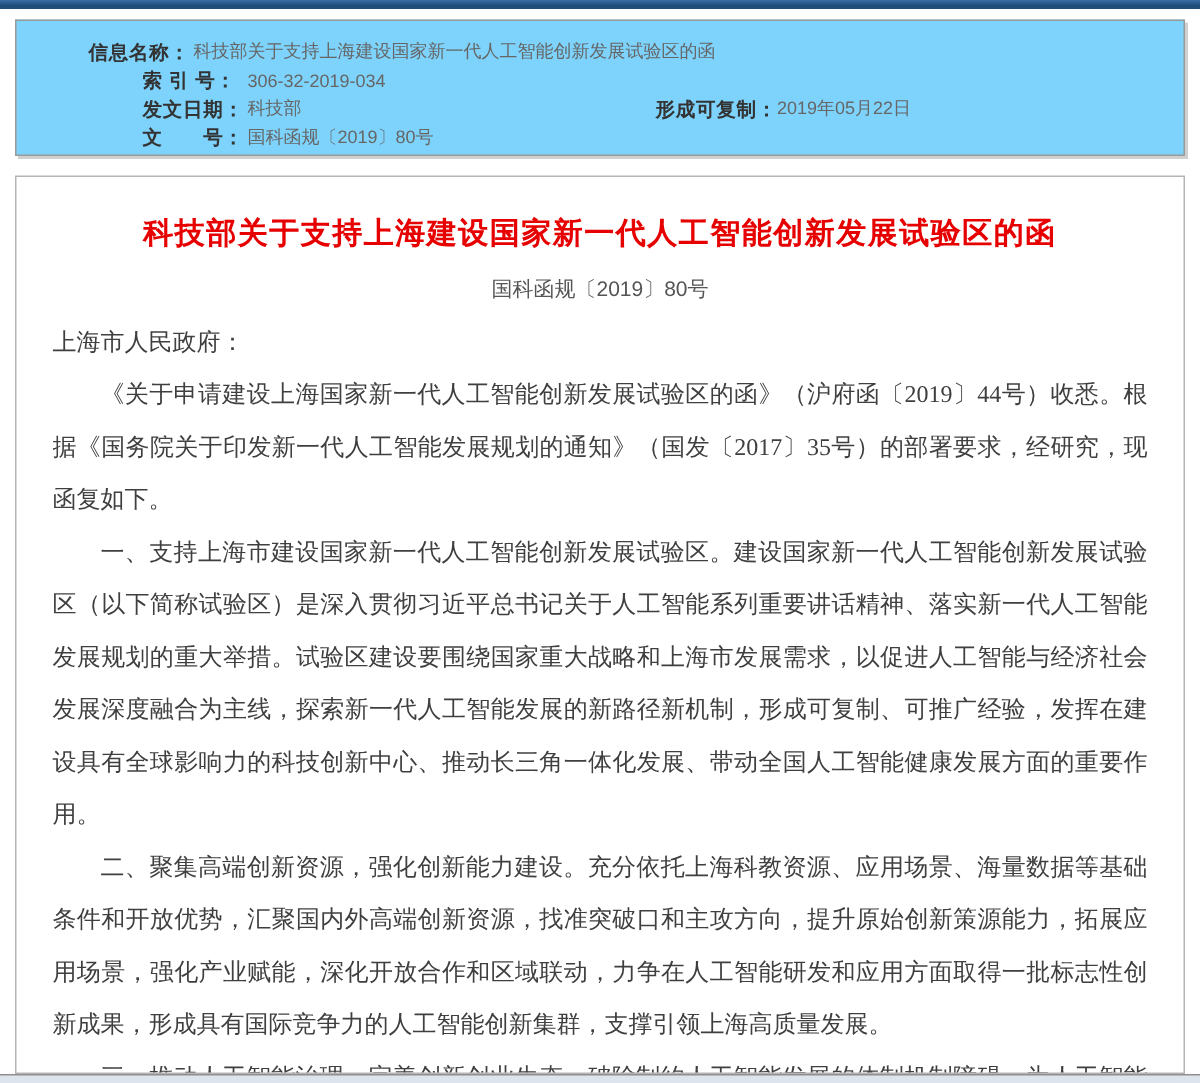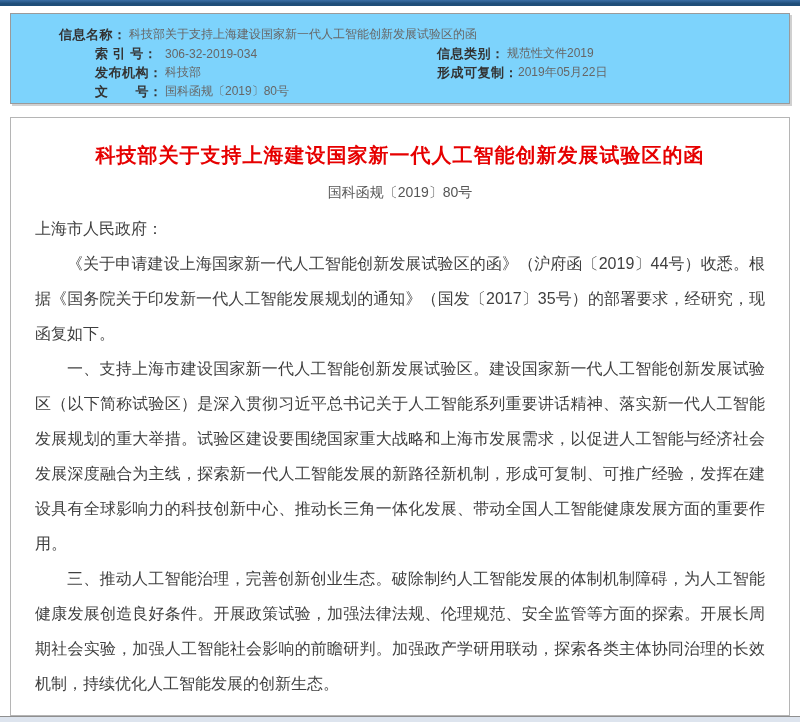--- a/index.html
+++ b/index.html
@@ -53,21 +53,21 @@
     font-size: 14px;
   }
   .doc-body {
     margin-top: 9px;
     color: #3f3f3f;
     font-size: 16px;
     line-height: 35px;
     text-align: justify;
   }
   .doc-body p { margin: 0; }
-  .doc-body p.indent { text-indent: 2em; }
+  .doc-body p.indent { text-indent: 2em; font-family: Liberation Serif, serif; }
   
   .bottom-strip {
     position: absolute; left: 0; top: 716px; width: 800px; height: 6px;
     background: #dde4ee;
     border-top: 1px solid #8f8f8f;
   }
 </style>
 </head>
 <body>
 
@@ -78,28 +78,24 @@
     <div class="meta-col">
       <span class="meta-label">信息名称：</span>
       <span class="meta-value">科技部关于支持上海建设国家新一代人工智能创新发展试验区的函</span>
     </div>
   </div>
   <div class="meta-row">
     <div class="meta-col first">
       <span class="meta-label">索 引 号：</span>
       <span class="meta-value">306-32-2019-034</span>
     </div>
-    <div class="meta-col second">
-      <span class="meta-label">信息类别：</span>
-      <span class="meta-value">规范性文件2019</span>
-    </div>
   </div>
   <div class="meta-row">
     <div class="meta-col first">
-      <span class="meta-label">发布机构：</span>
+      <span class="meta-label">发文日期：</span>
       <span class="meta-value">科技部</span>
     </div>
     <div class="meta-col second">
       <span class="meta-label">形成可复制：</span>
       <span class="meta-value">2019年05月22日</span>
     </div>
   </div>
   <div class="meta-row">
     <div class="meta-col first">
       <span class="meta-label">文　　号：</span>
@@ -108,18 +104,19 @@
   </div>
 </div>
 
 <div class="doc-panel">
   <h1 class="doc-title">科技部关于支持上海建设国家新一代人工智能创新发展试验区的函</h1>
   <div class="doc-number">国科函规〔2019〕80号</div>
   <div class="doc-body">
     <p>上海市人民政府：</p>
     <p class="indent">《关于申请建设上海国家新一代人工智能创新发展试验区的函》（沪府函〔2019〕44号）收悉。根据《国务院关于印发新一代人工智能发展规划的通知》（国发〔2017〕35号）的部署要求，经研究，现函复如下。</p>
     <p class="indent">一、支持上海市建设国家新一代人工智能创新发展试验区。建设国家新一代人工智能创新发展试验区（以下简称试验区）是深入贯彻习近平总书记关于人工智能系列重要讲话精神、落实新一代人工智能发展规划的重大举措。试验区建设要围绕国家重大战略和上海市发展需求，以促进人工智能与经济社会发展深度融合为主线，探索新一代人工智能发展的新路径新机制，形成可复制、可推广经验，发挥在建设具有全球影响力的科技创新中心、推动长三角一体化发展、带动全国人工智能健康发展方面的重要作用。</p>
+    <p class="indent">二、聚集高端创新资源，强化创新能力建设。充分依托上海科教资源、应用场景、海量数据等基础条件和开放优势，汇聚国内外高端创新资源，找准突破口和主攻方向，提升原始创新策源能力，拓展应用场景，强化产业赋能，深化开放合作和区域联动，力争在人工智能研发和应用方面取得一批标志性创新成果，形成具有国际竞争力的人工智能创新集群，支撑引领上海高质量发展。</p>
     <p class="indent">三、推动人工智能治理，完善创新创业生态。破除制约人工智能发展的体制机制障碍，为人工智能健康发展创造良好条件。开展政策试验，加强法律法规、伦理规范、安全监管等方面的探索。开展长周期社会实验，加强人工智能社会影响的前瞻研判。加强政产学研用联动，探索各类主体协同治理的长效机制，持续优化人工智能发展的创新生态。</p>
 
   </div>
 </div>
 
 <div class="bottom-strip"></div>
 
 </body></html>

